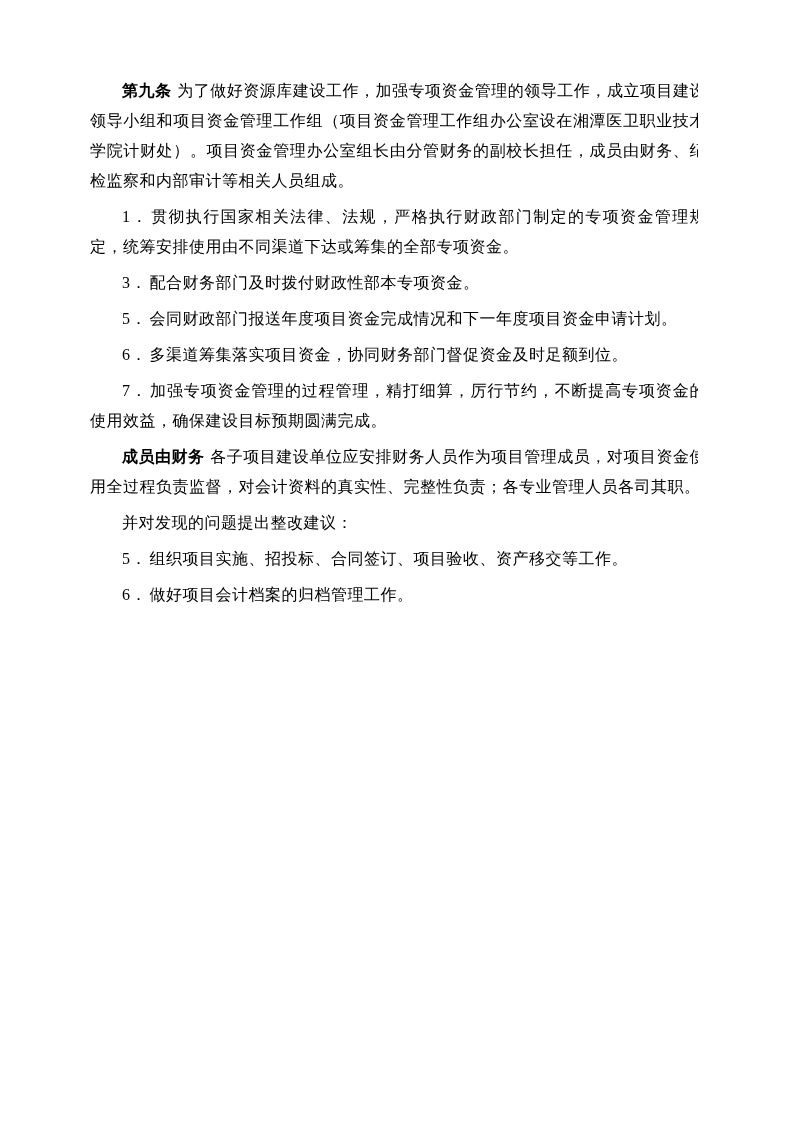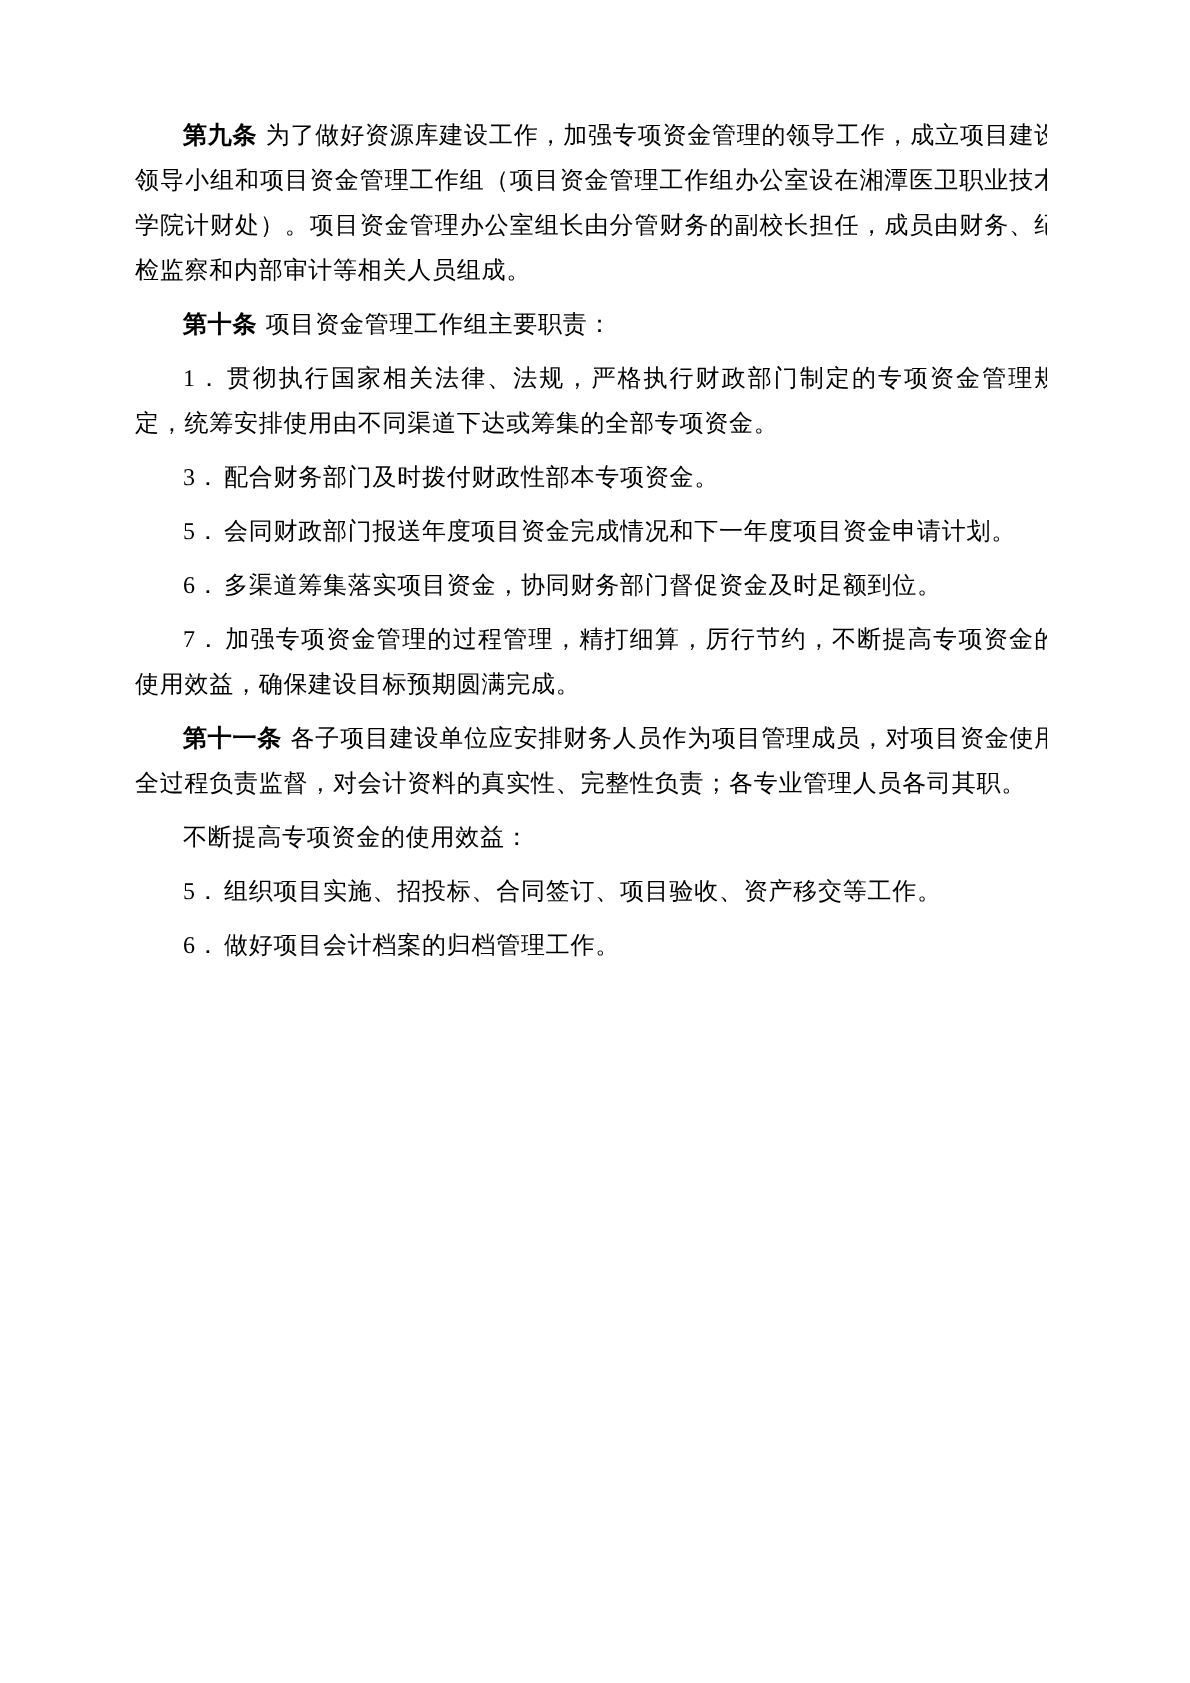--- a/index.html
+++ b/index.html
@@ -38,24 +38,23 @@
   p.para span.marker {
     margin-right: 0.15em;
   }
 </style>
 </head>
 <body>
 
 <div class="page">
   <div class="content">
       <p class="para"><b class="article-label">第九条</b>为了做好资源库建设工作，加强专项资金管理的领导工作，成立项目建设领导小组和项目资金管理工作组（项目资金管理工作组办公室设在湘潭医卫职业技术学院计财处）。项目资金管理办公室组长由分管财务的副校长担任，成员由财务、纪检监察和内部审计等相关人员组成。</p>
-      <p class="para"><b class="article-label">第十条</b>项目资金管理工作组主要职责：</p>
       <p class="para"><span class="marker">1．</span>贯彻执行国家相关法律、法规，严格执行财政部门制定的专项资金管理规定，统筹安排使用由不同渠道下达或筹集的全部专项资金。</p>
       <p class="para"><span class="marker">3．</span>配合财务部门及时拨付财政性部本专项资金。</p>
       <p class="para"><span class="marker">5．</span>会同财政部门报送年度项目资金完成情况和下一年度项目资金申请计划。</p>
       <p class="para"><span class="marker">6．</span>多渠道筹集落实项目资金，协同财务部门督促资金及时足额到位。</p>
       <p class="para"><span class="marker">7．</span>加强专项资金管理的过程管理，精打细算，厉行节约，不断提高专项资金的使用效益，确保建设目标预期圆满完成。</p>
-      <p class="para"><b class="article-label">第十一条</b>各子项目建设单位应安排财务人员作为项目管理成员，对项目资金使用全过程负责监督，对会计资料的真实性、完整性负责；各专业管理人员各司其职。</p>
-      <p class="para">不断提高专项资金的使用效益：</p>
+      <p class="para"><b class="article-label">成员由财务</b>各子项目建设单位应安排财务人员作为项目管理成员，对项目资金使用全过程负责监督，对会计资料的真实性、完整性负责；各专业管理人员各司其职。</p>
+      <p class="para">并对发现的问题提出整改建议：</p>
       <p class="para"><span class="marker">5．</span>组织项目实施、招投标、合同签订、项目验收、资产移交等工作。</p>
       <p class="para"><span class="marker">6．</span>做好项目会计档案的归档管理工作。</p>
     </div>
 </div>
 
 </body></html>

